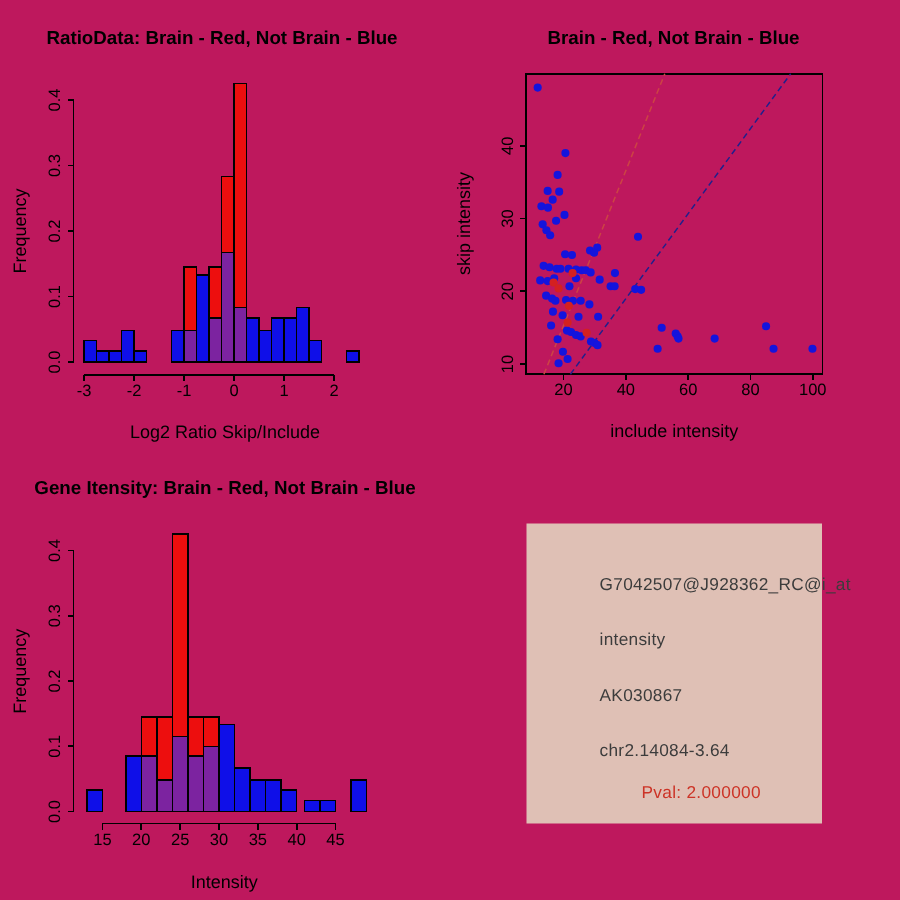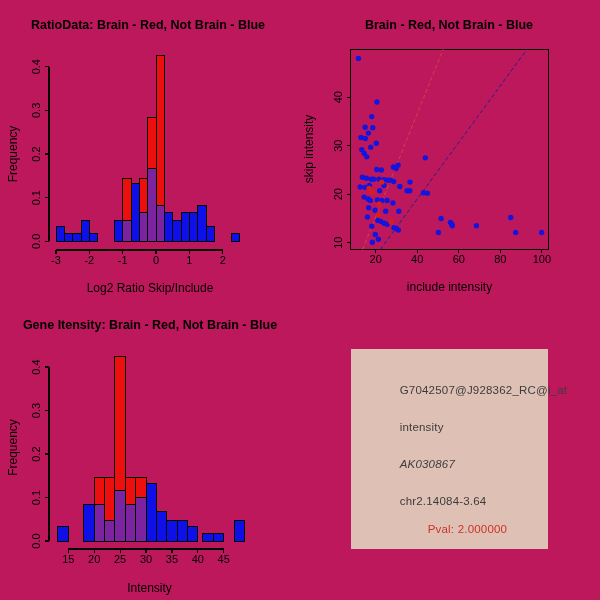--- a/index.html
+++ b/index.html
@@ -231,18 +231,18 @@
         <line x1="49" y1="67" x2="45" y2="67" stroke="#000" stroke-width="1.2" shape-rendering="crispEdges"></line>
         <text x="40" y="67" class="tick-label" transform="rotate(-90 40 67)">0.4</text>
       </g>
     <text class="axlab" x="149.5" y="292">Intensity</text>
     <text class="axlab" x="17" y="147.5" transform="rotate(-90 17 147.5)">Frequency</text>
   </svg>
 
   <div class="info-panel" style="background: rgb(223, 192, 181);">
     <div class="info-line" style="top: 35px; color: rgb(60, 60, 60);">G7042507@J928362_RC@i_at</div>
     <div class="info-line" style="top: 72px; color: rgb(60, 60, 60);">intensity</div>
-    <div class="info-line" style="top: 109px; color: rgb(60, 60, 60); font-style: italic;">AK030867</div>
+    <div class="info-line" style="top: 109px; color: rgb(60, 60, 60);">AK030867</div>
     <div class="info-line" style="top: 146px; color: rgb(60, 60, 60);">chr2.14084-3.64</div>
     <div class="info-line" style="top: 174px; color: rgb(204, 51, 38); padding-left: 28px;">Pval: 2.000000</div>
   </div>
 
 </div>
 
 </body></html>

